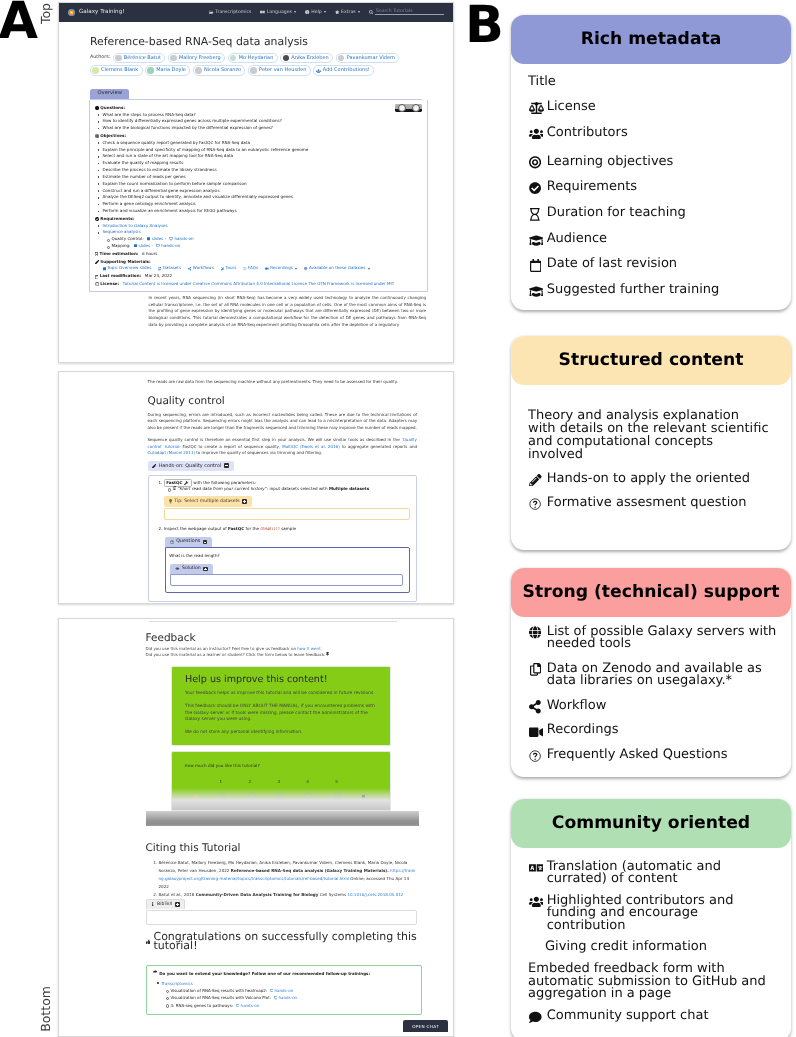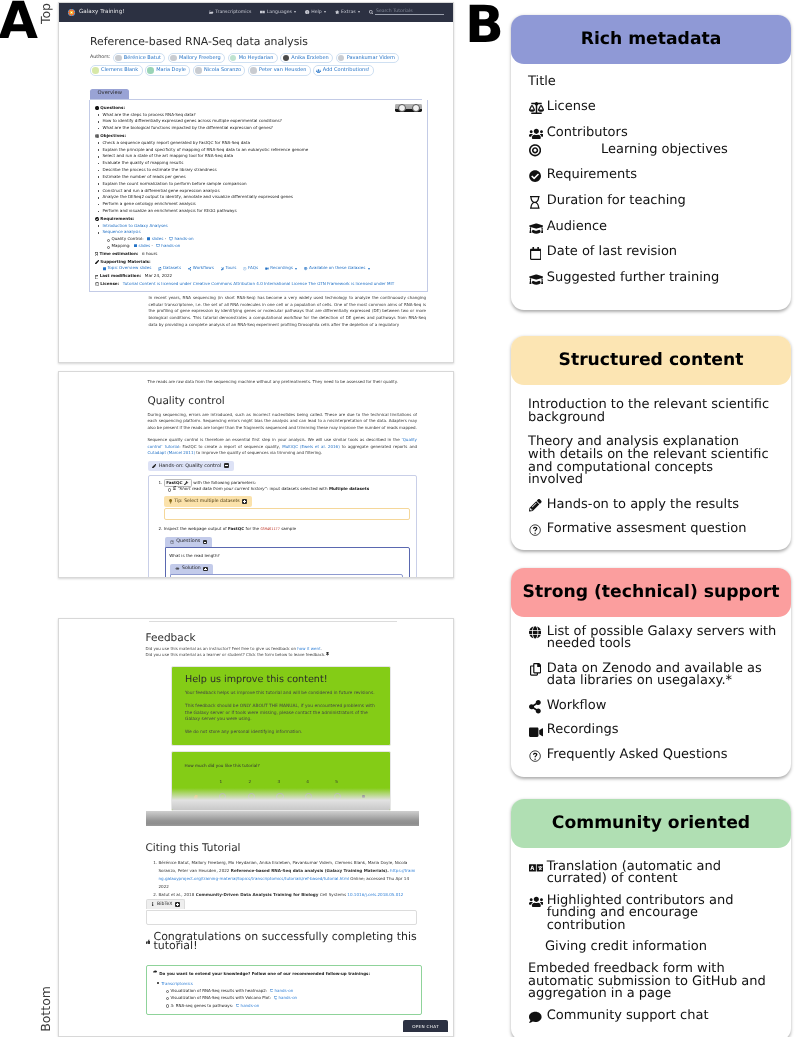--- a/index.html
+++ b/index.html
@@ -372,21 +372,21 @@
           <div class="ovwidget">
             <span></span>
             <span></span>
           </div>
         </div>
         <div class="introwrap">
           <div class="para">In recent years, RNA sequencing (in short RNA-Seq) has become a very widely used technology to analyze the continuously changing cellular transcriptome, i.e. the set of all RNA molecules in one cell or a population of cells. One of the most common aims of RNA-Seq is the profiling of gene expression by identifying genes or molecular pathways that are differentially expressed (DE) between two or more biological conditions. This tutorial demonstrates a computational workflow for the detection of DE genes and pathways from RNA-Seq data by providing a complete analysis of an RNA-Seq experiment profiling Drosophila cells after the depletion of a regulatory</div>
         </div>
       </div>
     </div>
-    <div class="pane" id="pane2" style="top:371.4px;height:207px">
+    <div class="pane" id="pane2" style="top:371.4px;height:233px">
       <div class="qcwrap">
         <div class="para lead">The reads are raw data from the sequencing machine without any pretreatments. They need to be assessed for their quality.</div>
         <div class="h2 qc-h">Quality control</div>
         <div class="para">During sequencing, errors are introduced, such as incorrect nucleotides being called. These are due to the technical limitations of each sequencing platform. Sequencing errors might bias the analysis and can lead to a misinterpretation of the data. Adapters may also be present if the reads are longer than the fragments sequenced and trimming these may improve the number of reads mapped.</div>
         <div class="para"><span>Sequence quality control is therefore an essential first step in your analysis. We will use similar tools as described in the </span><a href="#">‘Quality control’ tutorial</a><span>: FastQC to create a report of sequence quality, </span><a href="#">MultiQC (Ewels et al. 2016)</a><span> to aggregate generated reports and </span><a href="#">Cutadapt (Marcel 2011)</a><span> to improve the quality of sequences via trimming and filtering.</span></div>
         <div class="hands">
           <div class="hands-barw"><div class="hands-bar">
               <svg width="4.4" height="4.4" viewBox="0 0 512 512" fill="#222">
                 <path d="M497.9 142.1l-46.1 46.1c-4.7 4.7-12.3 4.7-17 0l-111-111c-4.7-4.7-4.7-12.3 0-17l46.1-46.1c18.7-18.7 49.1-18.7 67.9 0l60.1 60.1c18.8 18.7 18.8 49.1 0 67.9zM284.2 99.8L21.6 362.4.4 483.9c-2.9 16.4 11.4 30.6 27.8 27.8l121.5-21.3 262.6-262.6c4.7-4.7 4.7-12.3 0-17l-111-111c-4.8-4.7-12.4-4.7-17.1 0z"></path>
               </svg>
@@ -528,21 +528,21 @@
           <span class="tx">License</span>
         </div>
         <div class="item hasicon" style="margin-top: 12.9px;">
           <span class="ic" style="left: 0.6px; top: 1.1px;">
             <svg class="gi" width="14.7" height="11.8" viewBox="0 0 640 512">
               <path d="M96 224c35.3 0 64-28.7 64-64s-28.7-64-64-64-64 28.7-64 64 28.7 64 64 64zm448 0c35.3 0 64-28.7 64-64s-28.7-64-64-64-64 28.7-64 64 28.7 64 64 64zm32 32h-64c-17.6 0-33.5 7.1-45.1 18.6 40.3 22.1 68.9 62 75.1 109.4h66c17.7 0 32-14.3 32-32v-32c0-35.3-28.7-64-64-64zm-256 0c61.9 0 112-50.1 112-112S381.9 32 320 32 208 82.1 208 144s50.1 112 112 112zm76.8 32h-8.3c-20.8 10-43.9 16-68.5 16s-47.6-6-68.5-16h-8.3C179.6 288 128 339.6 128 403.2V432c0 26.5 21.5 48 48 48h288c26.5 0 48-21.5 48-48v-28.8c0-63.6-51.6-115.2-115.2-115.2zm-223.7-13.4C161.5 263.1 145.6 256 128 256H64c-35.3 0-64 28.7-64 64v32c0 17.7 14.3 32 32 32h65.9c6.3-47.4 34.9-87.3 75.2-109.4z"></path>
             </svg>
           </span>
           <span class="tx">Contributors</span>
         </div>
-        <div class="item hasicon" style="margin-top: 4px; text-align: center;">
+        <div class="item hasicon" style="margin-top: 16px;">
           <span class="ic" style="left: 1px; top: 0.8px;">
             <svg class="gi" width="12.2" height="12.6" viewBox="0 0 496 512">
               <path d="M248 8C111.03 8 0 119.03 0 256s111.03 248 248 248 248-111.03 248-248S384.97 8 248 8zm0 432c-101.69 0-184-82.29-184-184 0-101.69 82.29-184 184-184 101.69 0 184 82.29 184 184 0 101.69-82.29 184-184 184zm0-312c-70.69 0-128 57.31-128 128s57.31 128 128 128 128-57.31 128-128-57.31-128-128-128zm0 192c-35.29 0-64-28.71-64-64s28.71-64 64-64 64 28.71 64 64-28.71 64-64 64z"></path>
             </svg>
           </span>
           <span class="tx">Learning objectives</span>
         </div>
         <div class="item hasicon" style="margin-top: 12.9px;">
           <span class="ic" style="left: 1px; top: 1px;">
             <svg class="gi" width="12.2" height="12.2" viewBox="0 0 512 512">
@@ -581,37 +581,33 @@
               <path d="M622.34 153.2L343.4 67.5c-15.2-4.67-31.6-4.67-46.8 0L17.66 153.2c-23.54 7.23-23.54 38.36 0 45.59l48.63 14.94c-10.67 13.19-17.23 29.28-17.88 46.9C38.78 266.15 32 276.13 32 288c0 10.68 5.68 19.74 13.86 25.13L20.47 466.17C18.69 476.84 26.93 486 36.86 486h54.29c9.93 0 18.17-9.16 16.39-19.83l-25.39-153.04C90.32 307.74 96 298.68 96 288c0-11.07-5.85-20.58-14.43-26.16 1.33-13.84 8.99-25.94 20.01-33.48l195.01 59.98c15.2 4.67 31.6 4.67 46.8 0l195.01-59.98c11.02 7.54 18.68 19.64 20.01 33.48-8.58 5.58-14.43 15.09-14.43 26.16 0 10.68 5.68 19.74 13.86 25.13l-25.39 153.04c-1.78 10.67 6.46 19.83 16.39 19.83h54.29c9.93 0 18.17-9.16 16.39-19.83l-25.39-153.04c8.18-5.39 13.86-14.45 13.86-25.13 0-11.87-6.78-21.85-16.41-27.37-.65-17.62-7.21-33.71-17.88-46.9l48.63-14.94c23.54-7.23 23.54-38.36 0-45.59zM450.47 344.05l-119.69 36.8c-7.12 2.19-14.44 3.3-21.77 3.3s-14.65-1.11-21.77-3.3l-119.69-36.8C132.6 380.26 128 405.01 128 432c0 44.18 85.96 80 192 80s192-35.82 192-80c0-26.99-4.6-51.74-61.53-87.95z"></path>
             </svg>
           </span>
           <span class="tx">Suggested further training</span>
         </div>
       </div>
     </div>
     <div class="card" style="top: 323.5px; height: 214px;">
       <div class="card-head" style="background: rgb(252, 229, 179);">Structured content</div>
       <div class="card-body" style="padding-top: 14.5px;">
-        <div class="item noicon">
-          <span class="tx">Introduction to the relevant scientific
-background</span>
-        </div>
         <div class="item noicon" style="margin-top: 11.4px;">
           <span class="tx">Theory and analysis explanation
 with details on the relevant scientific
 and computational concepts
 involved</span>
         </div>
         <div class="item hasicon" style="margin-top: 11.4px;">
           <span class="ic" style="left: 1px; top: 0.9px;">
             <svg class="gi" width="12.6" height="12.6" viewBox="0 0 512 512">
               <path d="M497.9 142.1l-46.1 46.1c-4.7 4.7-12.3 4.7-17 0l-111-111c-4.7-4.7-4.7-12.3 0-17l46.1-46.1c18.7-18.7 49.1-18.7 67.9 0l60.1 60.1c18.8 18.7 18.8 49.1 0 67.9zM284.2 99.8L21.6 362.4.4 483.9c-2.9 16.4 11.4 30.6 27.8 27.8l121.5-21.3 262.6-262.6c4.7-4.7 4.7-12.3 0-17l-111-111c-4.8-4.7-12.4-4.7-17.1 0zM124.1 339.9c-5.5-5.5-5.5-14.3 0-19.8l154-154c5.5-5.5 14.3-5.5 19.8 0s5.5 14.3 0 19.8l-154 154c-5.5 5.5-14.3 5.5-19.8 0zM88 424h48v36.3l-64.5 11.3-31.1-31.1L51.7 376H88v48z"></path>
             </svg>
           </span>
-          <span class="tx">Hands-on to apply the results</span>
+          <span class="tx">Hands-on to apply the oriented</span>
         </div>
         <div class="item hasicon" style="margin-top: 11.4px;">
           <span class="ic" style="left: 1px; top: 1.1px;">
             <svg class="gi" width="12.2" height="12.2" viewBox="0 0 512 512">
               <g fill="none" stroke="#111" stroke-width="34">
                 <circle cx="256" cy="256" r="222"></circle>
               </g>
               <path fill="#111" d="M256 120c-46 0-80 25-90 60-3 11 4 20 15 20h18c8 0 14-5 18-12 8-15 23-24 39-24 23 0 41 15 41 34 0 15-9 23-26 34-21 13-36 27-36 53v5c0 9 7 16 16 16h20c9 0 16-7 16-16v-3c0-16 10-25 29-37 20-13 36-29 36-57 0-42-37-73-96-73zm0 240c-16 0-29 13-29 29s13 29 29 29 29-13 29-29-13-29-29-29z"></path>
             </svg>
           </span>

